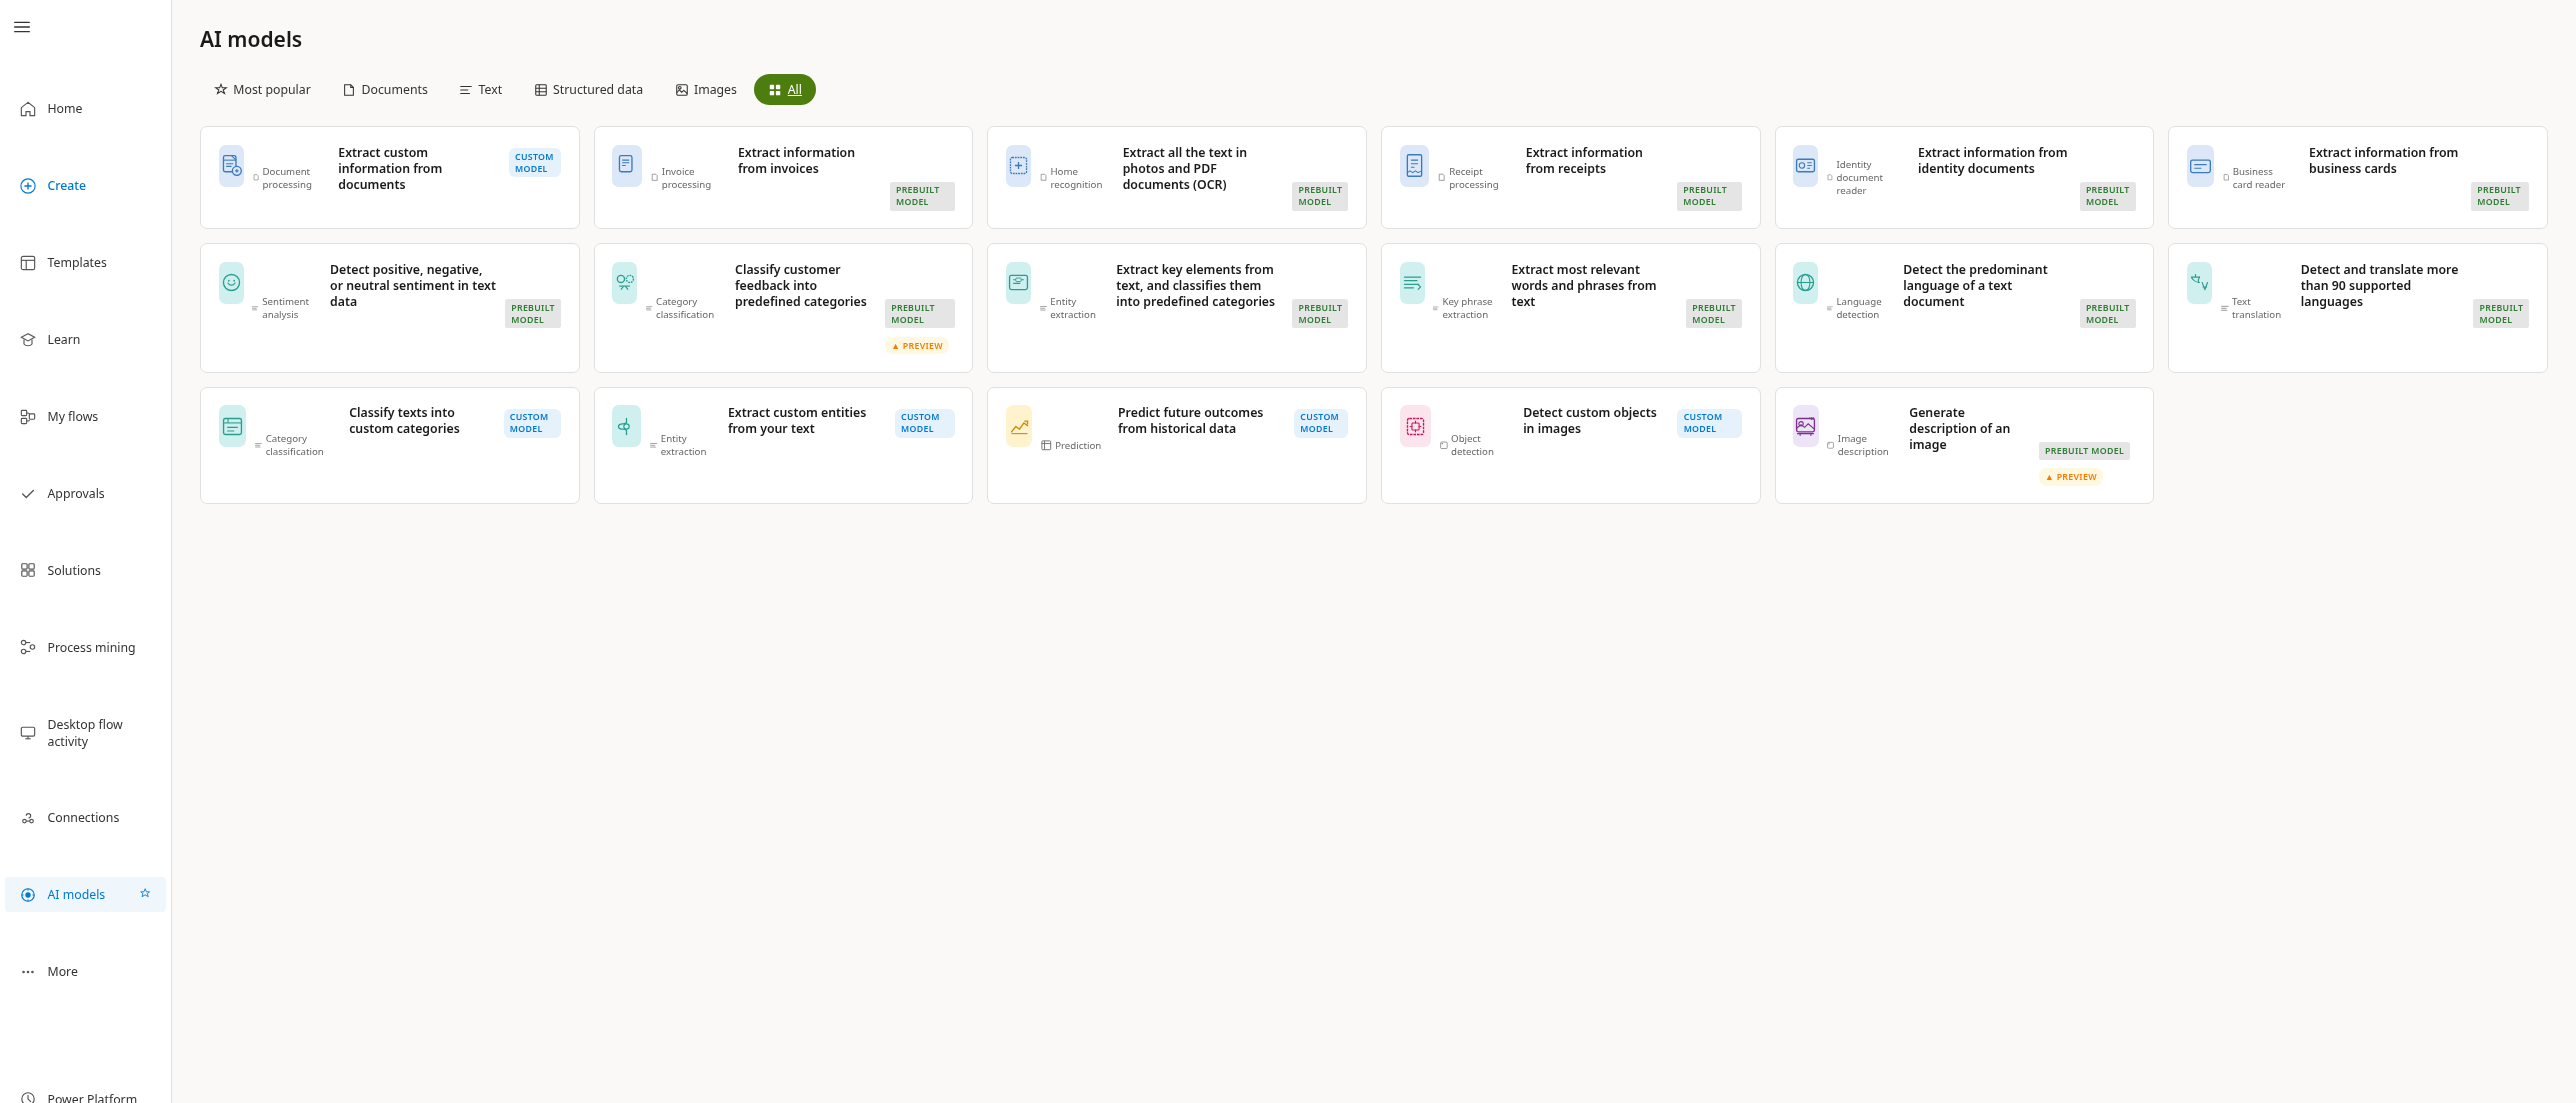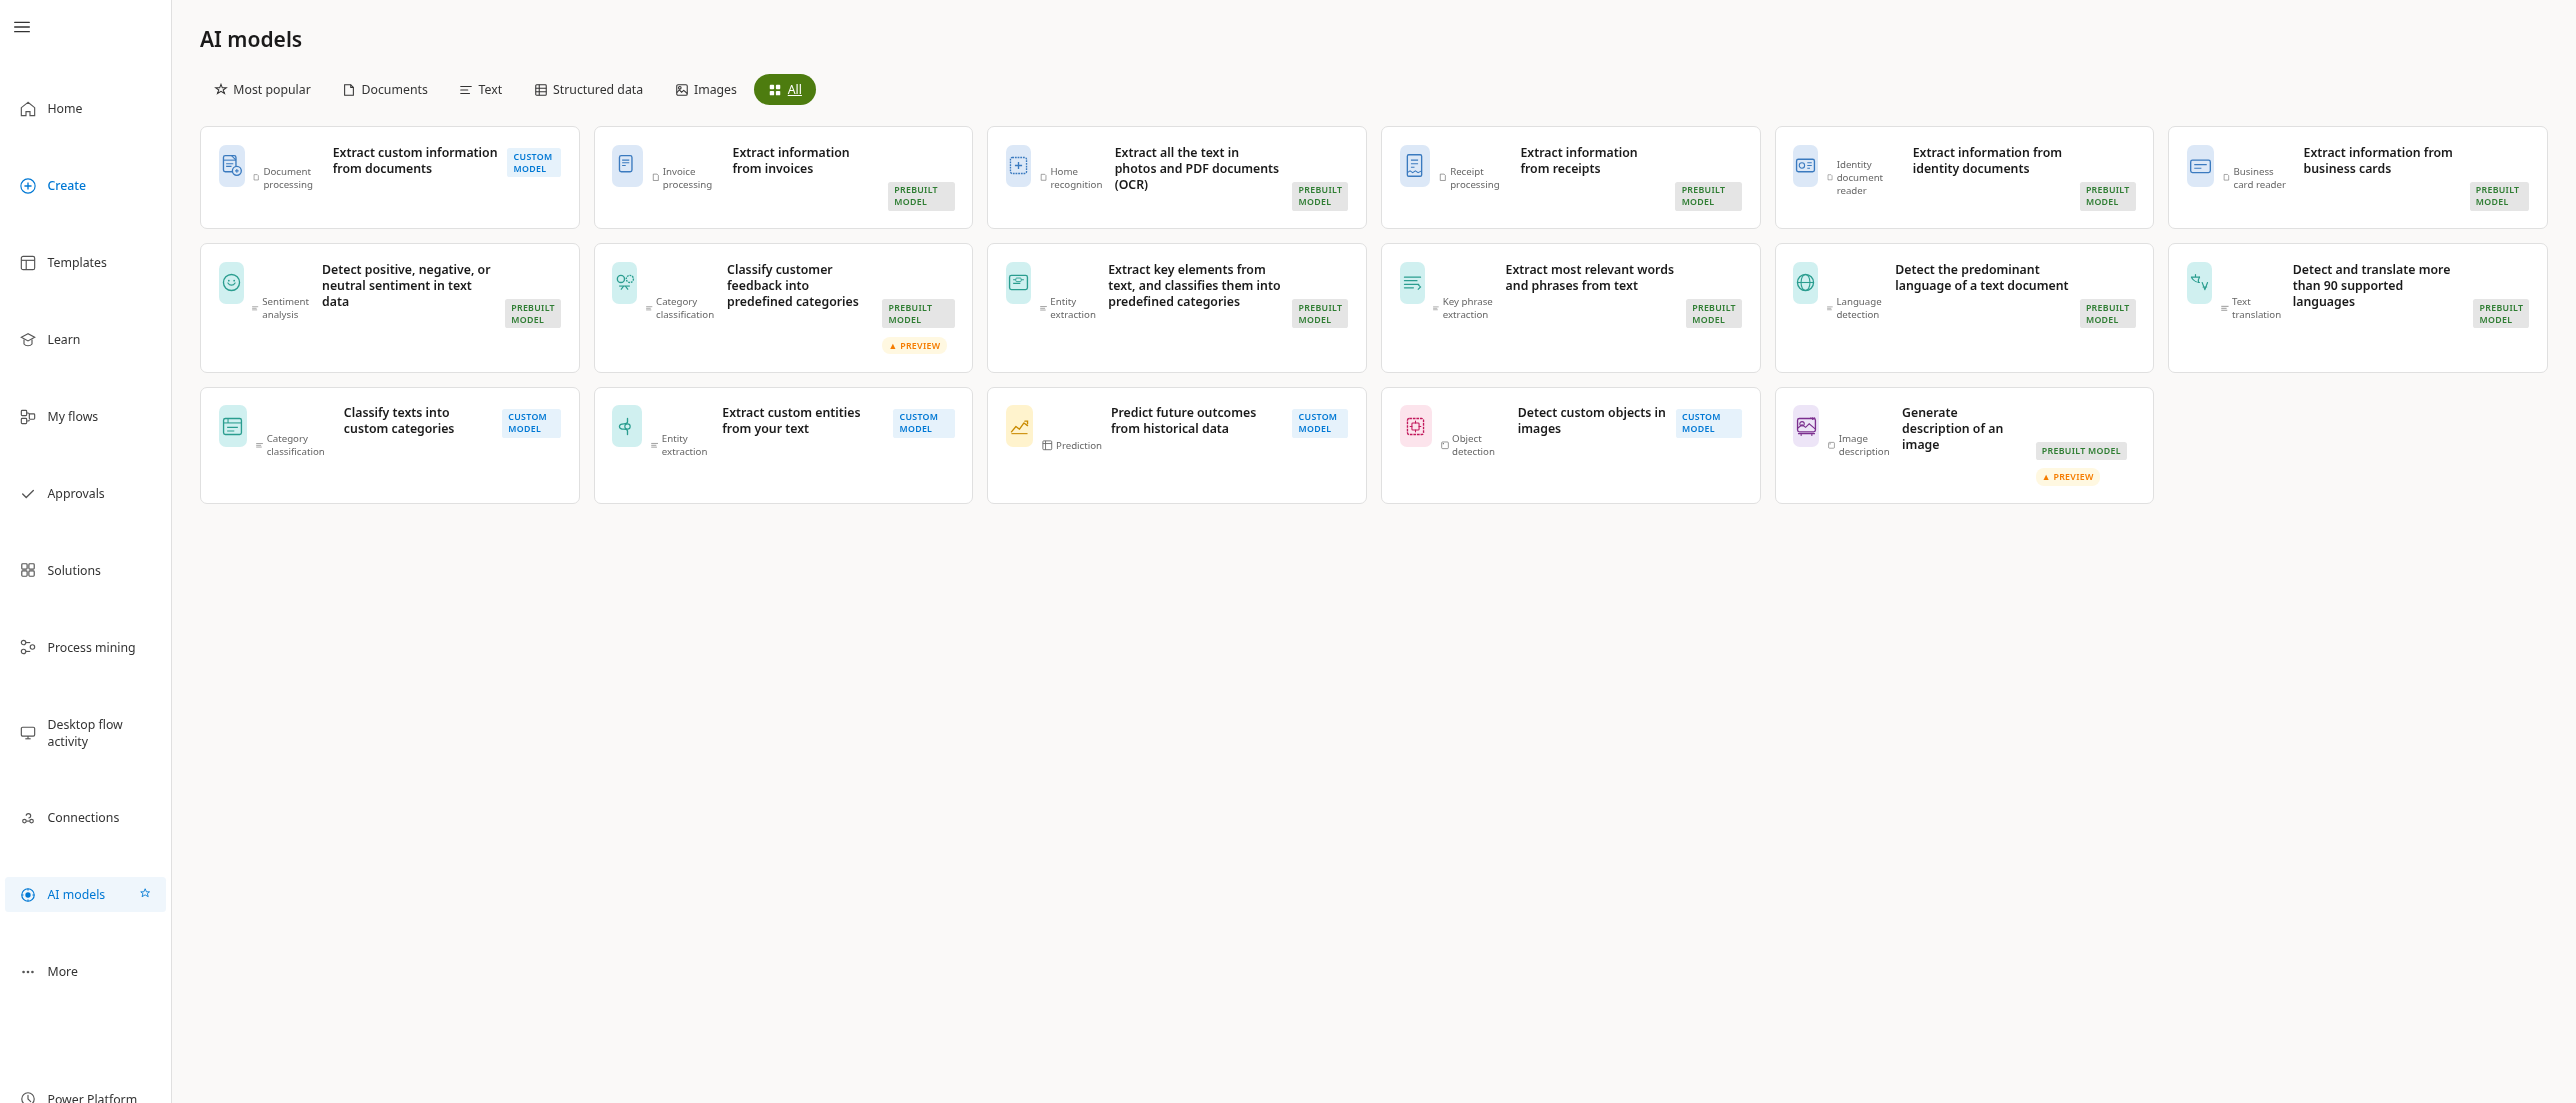--- a/index.html
+++ b/index.html
@@ -116,32 +116,33 @@
       color: #666;
       display: flex;
       align-items: center;
       gap: 3.5px;
     }
     .card-title {
       font-size: 12.3px;
       font-weight: 600;
       color: #1a1a1a;
       line-height: 1.3;
+      margin-left: 8px;
     }
     .card-badge {
       display: inline-block;
       font-size: 8.8px;
       font-weight: 600;
       padding: 2.6px 6.2px;
       border-radius: 2.6px;
       letter-spacing: 0.3px;
       margin-top: 3.5px;
       align-self: flex-start;
     }
-    .badge-custom { background: #e6f2fb; color: #0078d4; }
+    .badge-custom { background: #e6f2fb; color: #0078d4; border-radius: 6px; }
     .badge-prebuilt { background: #e5e5e5; color: #2e7d32; margin-top: 37px; }
     .badge-preview { background: #fff8e1; color: #f57c00; border-radius: 8px; }
 
     .card-badges { display: flex; gap: 5.3px; flex-wrap: wrap; }
   </style>
 </head>
 <body>
 
 <nav class="sidebar">
   <div class="sidebar-hamburger">

